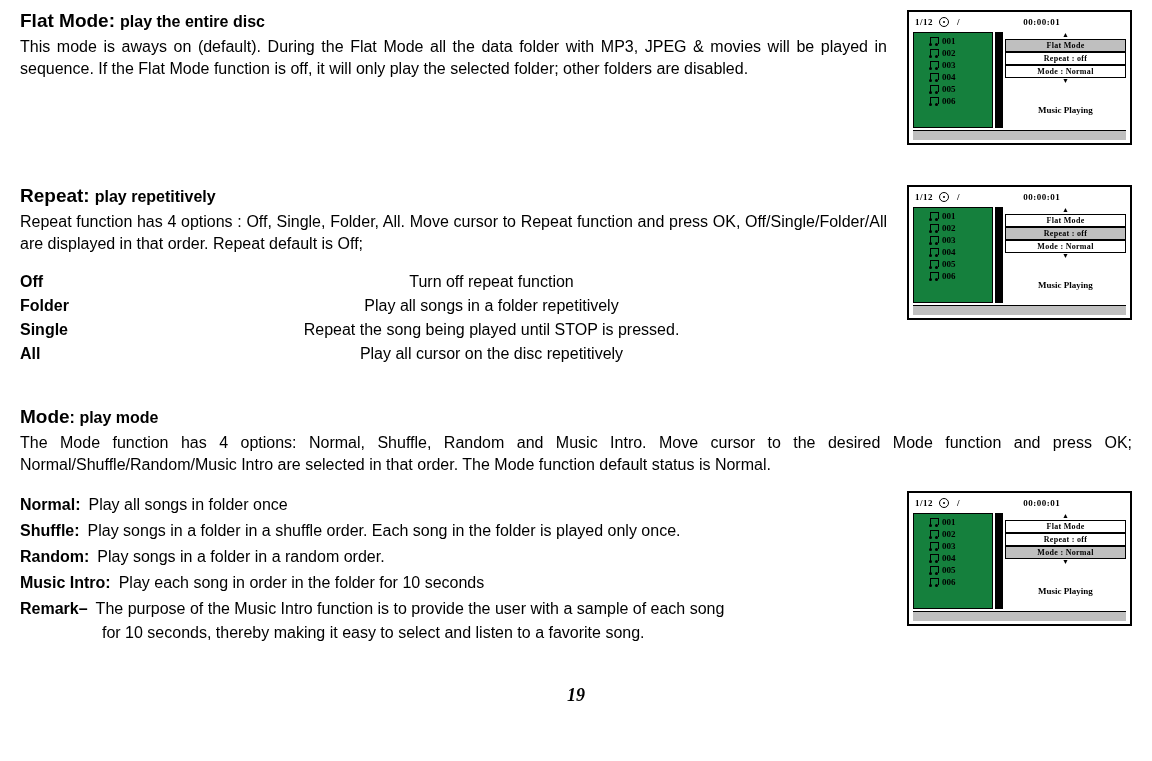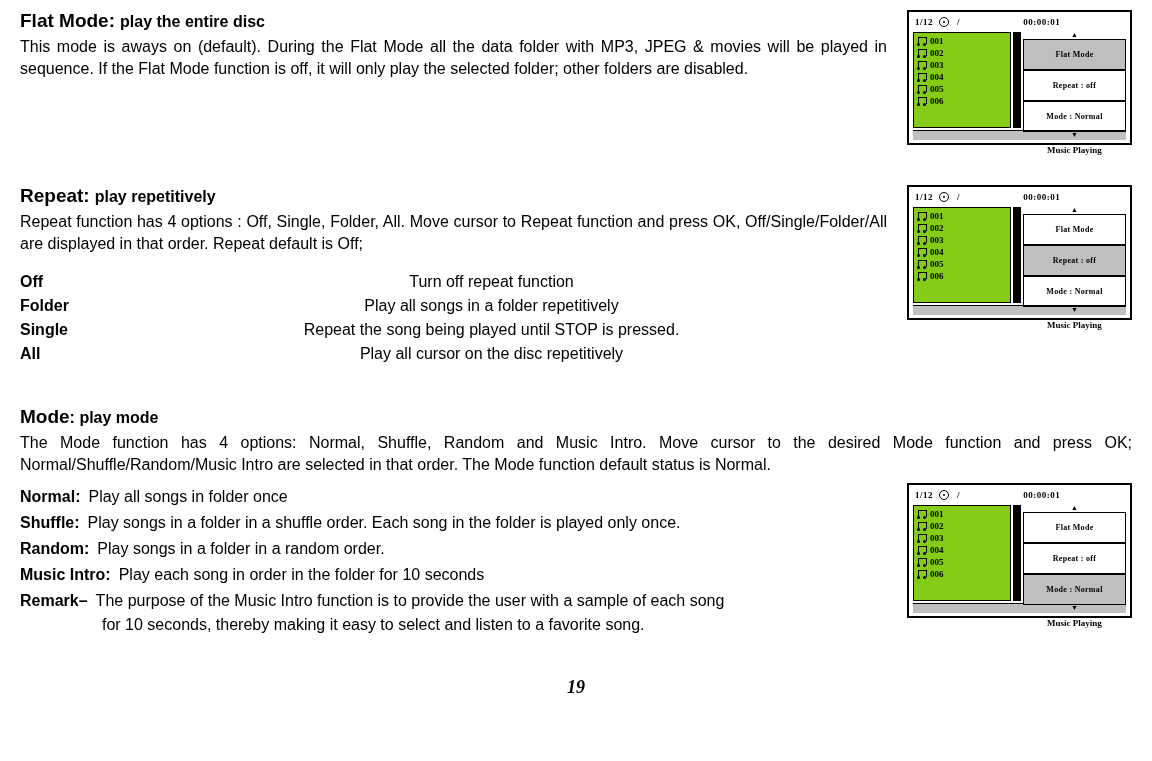--- a/index.html
+++ b/index.html
@@ -62,25 +62,25 @@
     content:""; position:absolute; top:3px; left:3px; width:2px;height:2px;
     background:#000; border-radius:50%;
   }
   .slash { margin-left: 2px; }
   .time { flex:1; text-align:center; letter-spacing:0.5px; }
   .player-body {
     display:flex;
     height: 100px;
   }
   .track-list {
-    width: 98px;
-    background: #84cc16;
+    width: 80px;
+    background: #15803d;
     border: 1px solid #000;
     margin: 2px 2px 2px 4px;
-    padding: 2px 0;
+    padding: 2px 12px;
   }
   .track-item {
     display:flex; align-items:center;
     padding: 1px 4px;
     gap:5px;
   }
   .note-icon {
     width:7px; height:9px; position:relative;
   }
   .note-icon::before {
@@ -105,21 +105,21 @@
     flex:1; display:flex; flex-direction:column;
     margin:2px 4px 2px 2px;
   }
   .arrow-up, .arrow-down {
     text-align:center; font-size:7px; line-height:7px;
     letter-spacing:0;
   }
   .menu-box {
     border:1px solid #000;
     text-align:center;
-    padding:10px 2px;
+    padding:1px 2px;
     font-size:8px;
     letter-spacing:0.3px;
     margin:0;
   }
   .menu-sel {
     background:#bfbfbf;
   }
   .music-area {
     flex:1; display:flex; align-items:center; justify-content:center;
     font-size:9px;
@@ -274,21 +274,21 @@
     <div class="player-foot"></div>
   </div>
   </div>
 </div>
 
 <div class="section">
   <div class="title-line">
     <span class="title-big">Mode</span><span class="title-sub">: play mode</span>
   </div>
   <div class="desc2">The Mode function has 4 options: Normal, Shuffle, Random and Music Intro. Move cursor to the desired Mode function and press OK; Normal/Shuffle/Random/Music Intro are selected in that order. The Mode function default status is Normal.</div>
-  <div class="sec-flex" style="margin-top:8px;gap:44px;">
+  <div class="sec-flex" style="margin-top:16px;gap:44px;">
     <div class="text-col">
       <div id="mode-rows">
           <div class="mode-row">
             <div class="mode-label">Normal:</div>
                  <div>Play all songs in folder once</div>
           </div>
           <div class="mode-row">
             <div class="mode-label">Shuffle:</div>
                  <div>Play songs in a folder in a shuffle order. Each song in the folder is played only once.</div>
           </div>

